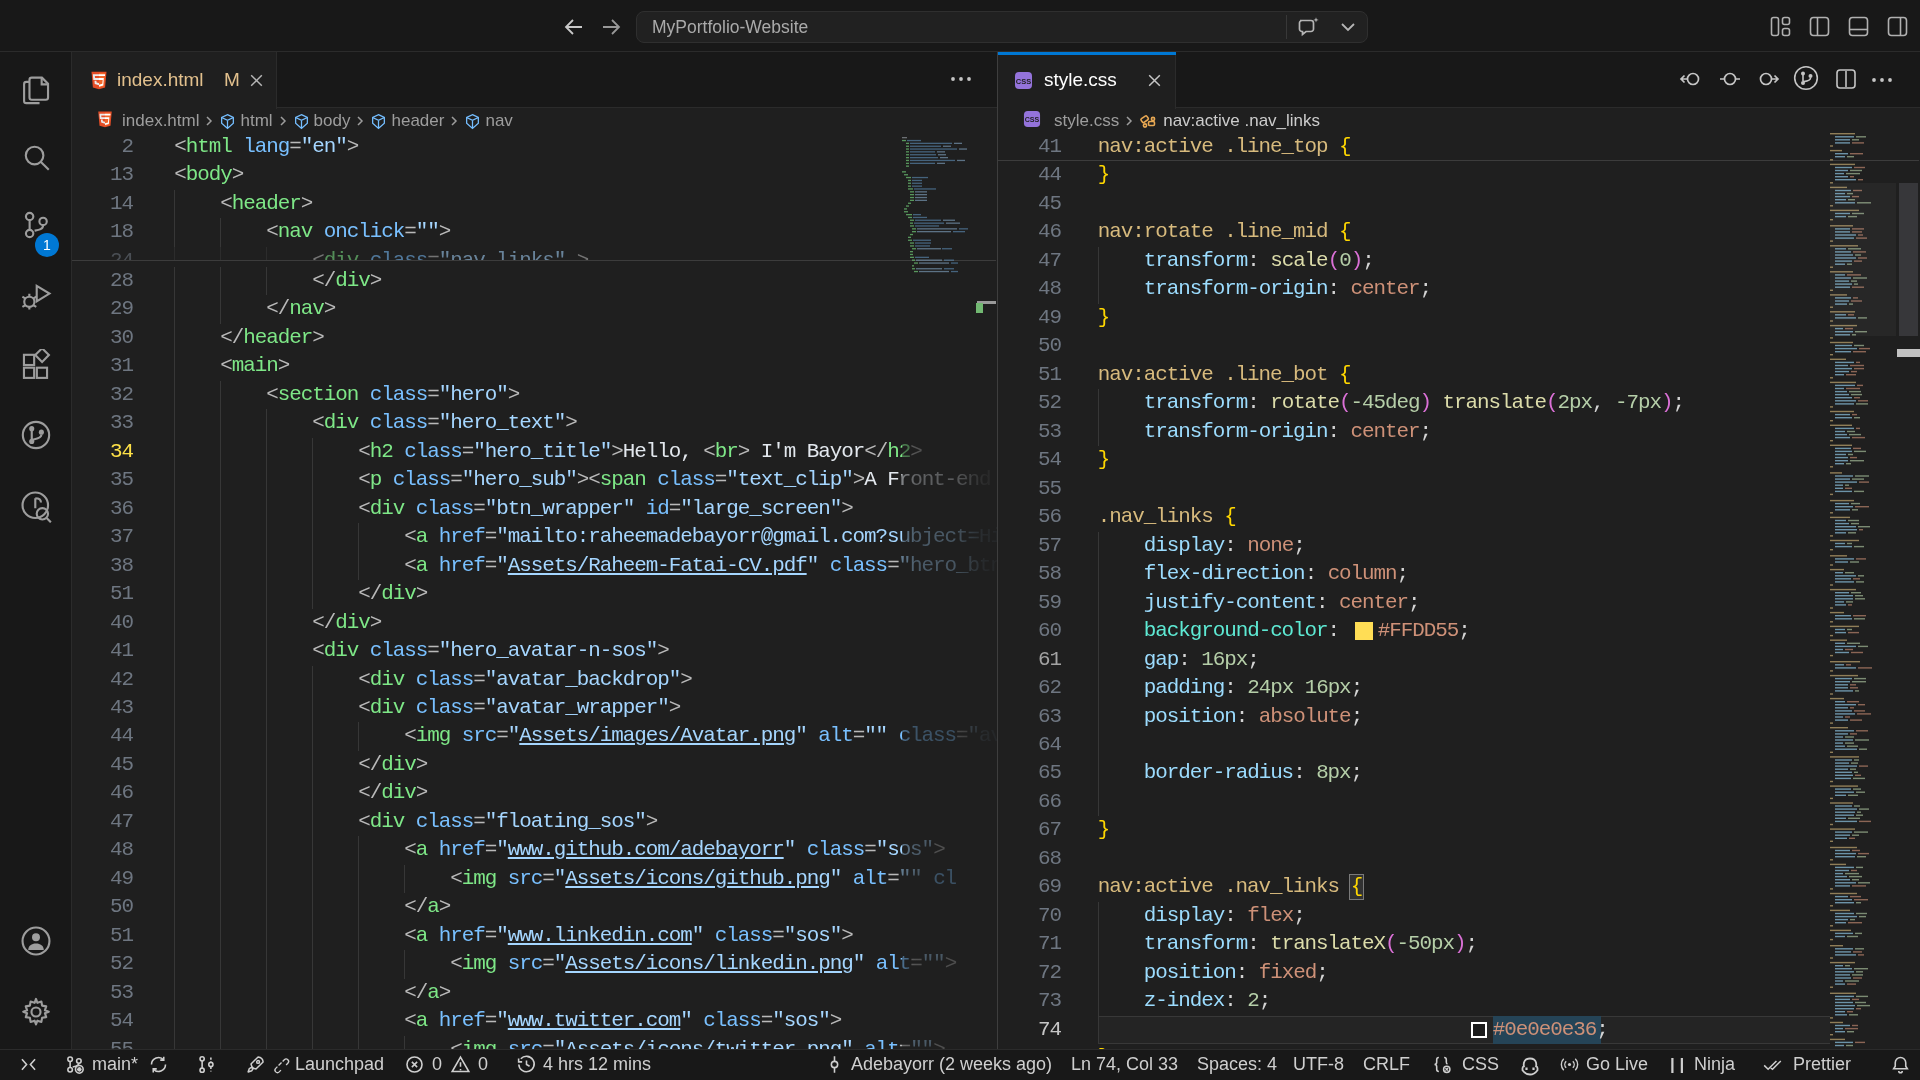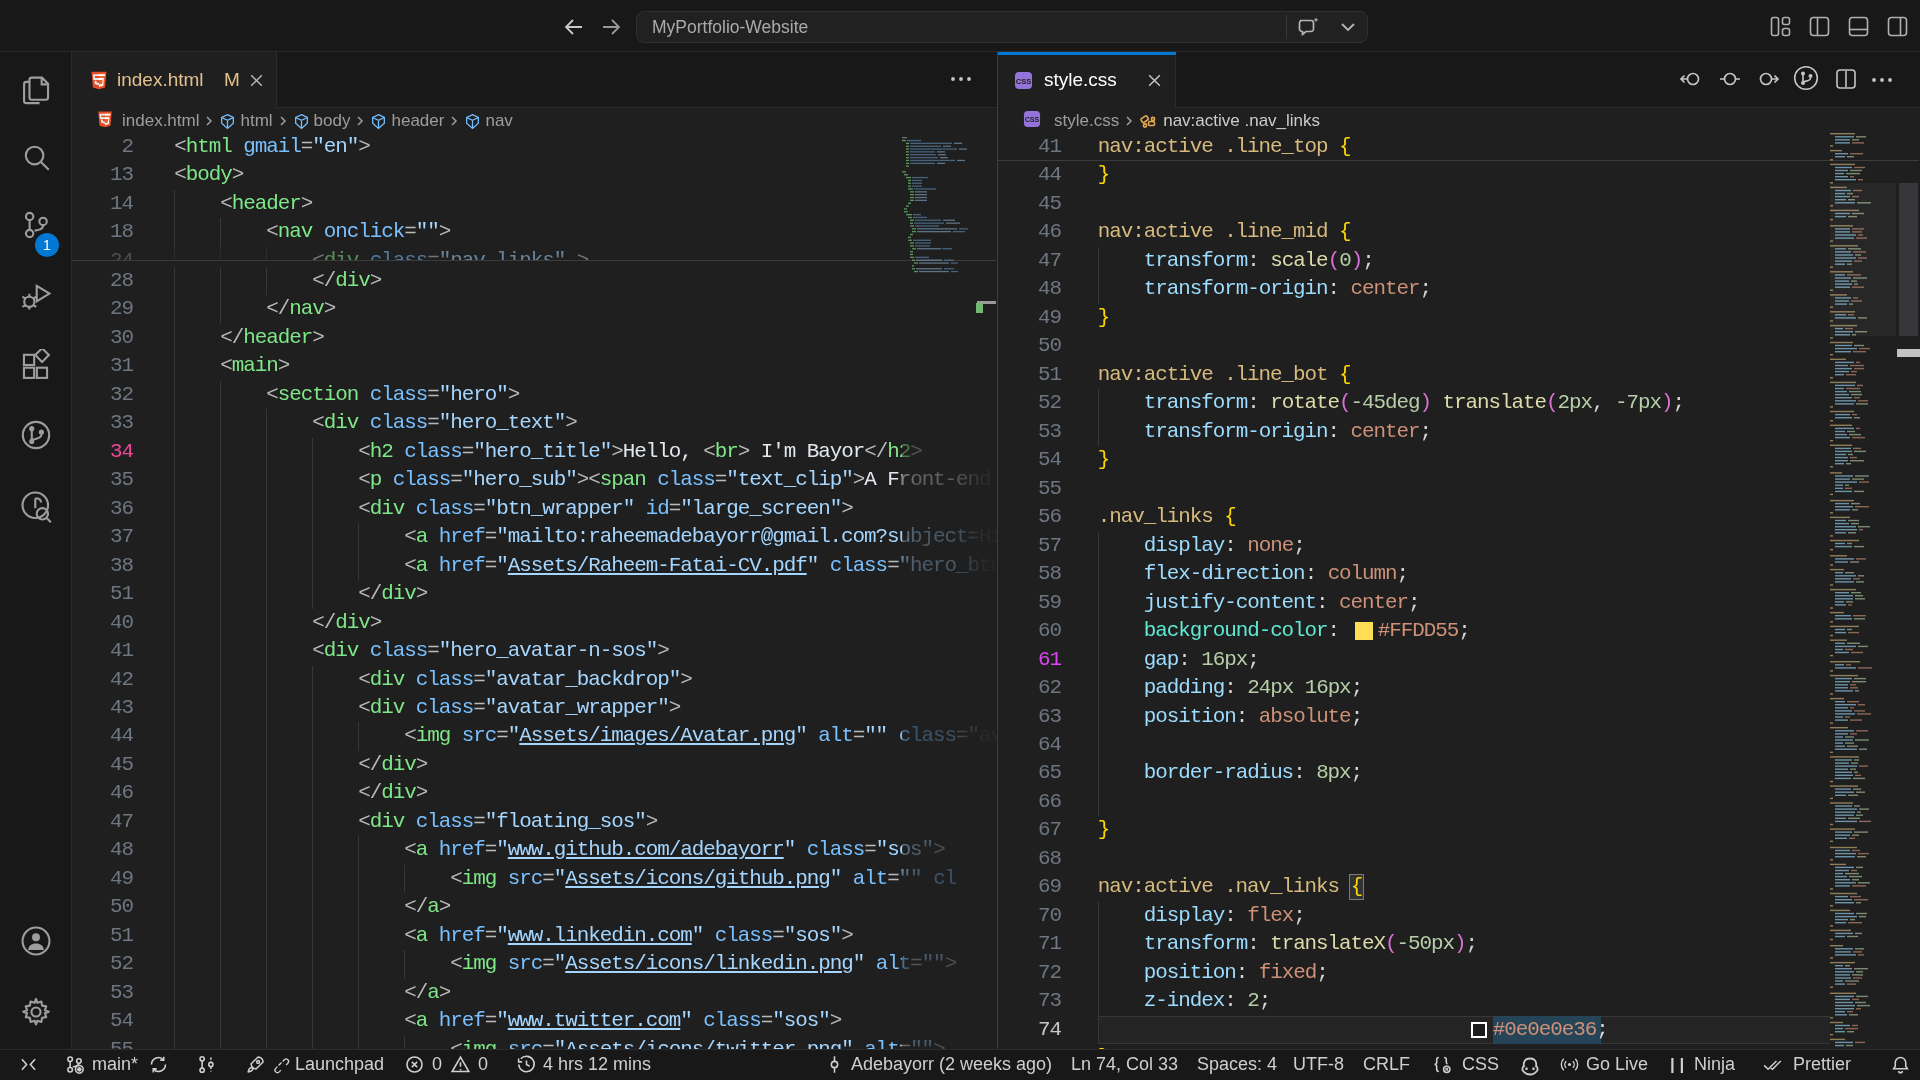--- a/index.html
+++ b/index.html
@@ -174,21 +174,21 @@
 <div class="abs mono" style="left:194.3px;top:328.72px;height:28.48px;line-height:28.48px;"><span style="color:#b9b9b9;">&lt;</span><span style="color:#7ee787;">section</span> <span style="color:#79c0ff;">class</span><span style="color:#b9b9b9;">=</span><span style="color:#a5d6ff;">"hero"</span><span style="color:#b9b9b9;">&gt;</span></div>
 <div class="abs" style="left:102.3px;top:357.20px;width:1px;height:28.48px;background:#373737"></div>
     <div class="abs" style="left:148.3px;top:357.20px;width:1px;height:28.48px;background:#373737"></div>
     <div class="abs" style="left:194.3px;top:357.20px;width:1px;height:28.48px;background:#373737"></div>
 <div class="abs ln" style="left:-9px;top:357.20px;width:70px;height:28.48px;line-height:28.48px;;color:#6e7681">33</div>
 <div class="abs mono" style="left:240.3px;top:357.20px;height:28.48px;line-height:28.48px;"><span style="color:#b9b9b9;">&lt;</span><span style="color:#7ee787;">div</span> <span style="color:#79c0ff;">class</span><span style="color:#b9b9b9;">=</span><span style="color:#a5d6ff;">"hero_text"</span><span style="color:#b9b9b9;">&gt;</span></div>
 <div class="abs" style="left:102.3px;top:385.68px;width:1px;height:28.48px;background:#373737"></div>
     <div class="abs" style="left:148.3px;top:385.68px;width:1px;height:28.48px;background:#373737"></div>
     <div class="abs" style="left:194.3px;top:385.68px;width:1px;height:28.48px;background:#373737"></div>
     <div class="abs" style="left:240.3px;top:385.68px;width:1px;height:28.48px;background:#373737"></div>
-<div class="abs ln" style="left:-9px;top:385.68px;width:70px;height:28.48px;line-height:28.48px;;color:#ec4899">34</div>
+<div class="abs ln" style="left:-9px;top:385.68px;width:70px;height:28.48px;line-height:28.48px;;color:#fde047">34</div>
 <div class="abs mono" style="left:286.3px;top:385.68px;height:28.48px;line-height:28.48px;"><span style="color:#b9b9b9;">&lt;</span><span style="color:#7ee787;">h2</span> <span style="color:#79c0ff;">class</span><span style="color:#b9b9b9;">=</span><span style="color:#a5d6ff;">"hero_title"</span><span style="color:#b9b9b9;">&gt;</span><span style="color:#e3e8ee;">Hello, </span><span style="color:#b9b9b9;">&lt;</span><span style="color:#7ee787;">br</span><span style="color:#b9b9b9;">&gt;</span><span style="color:#e3e8ee;"> I'm Bayor</span><span style="color:#b9b9b9;">&lt;/</span><span style="color:#7ee787;">h2</span><span style="color:#b9b9b9;">&gt;</span></div>
 <div class="abs" style="left:102.3px;top:414.16px;width:1px;height:28.48px;background:#373737"></div>
     <div class="abs" style="left:148.3px;top:414.16px;width:1px;height:28.48px;background:#373737"></div>
     <div class="abs" style="left:194.3px;top:414.16px;width:1px;height:28.48px;background:#373737"></div>
     <div class="abs" style="left:240.3px;top:414.16px;width:1px;height:28.48px;background:#373737"></div>
 <div class="abs ln" style="left:-9px;top:414.16px;width:70px;height:28.48px;line-height:28.48px;;color:#6e7681">35</div>
 <div class="abs mono" style="left:286.3px;top:414.16px;height:28.48px;line-height:28.48px;"><span style="color:#b9b9b9;">&lt;</span><span style="color:#7ee787;">p</span> <span style="color:#79c0ff;">class</span><span style="color:#b9b9b9;">=</span><span style="color:#a5d6ff;">"hero_sub"</span><span style="color:#b9b9b9;">&gt;</span><span style="color:#b9b9b9;">&lt;</span><span style="color:#7ee787;">span</span> <span style="color:#79c0ff;">class</span><span style="color:#b9b9b9;">=</span><span style="color:#a5d6ff;">"text_clip"</span><span style="color:#b9b9b9;">&gt;</span><span style="color:#e3e8ee;">A Front-end Dev</span></div>
 <div class="abs" style="left:102.3px;top:442.64px;width:1px;height:28.48px;background:#373737"></div>
     <div class="abs" style="left:148.3px;top:442.64px;width:1px;height:28.48px;background:#373737"></div>
     <div class="abs" style="left:194.3px;top:442.64px;width:1px;height:28.48px;background:#373737"></div>
@@ -318,21 +318,21 @@
     <div class="abs" style="left:194.3px;top:983.76px;width:1px;height:28.48px;background:#373737"></div>
     <div class="abs" style="left:240.3px;top:983.76px;width:1px;height:28.48px;background:#373737"></div>
     <div class="abs" style="left:286.3px;top:983.76px;width:1px;height:28.48px;background:#373737"></div>
     <div class="abs" style="left:332.3px;top:983.76px;width:1px;height:28.48px;background:#373737"></div>
 <div class="abs ln" style="left:-9px;top:983.76px;width:70px;height:28.48px;line-height:28.48px;;color:#6e7681">55</div>
 <div class="abs mono" style="left:378.3px;top:983.76px;height:28.48px;line-height:28.48px;"><span style="color:#b9b9b9;">&lt;</span><span style="color:#7ee787;">img</span> <span style="color:#79c0ff;">src</span><span style="color:#b9b9b9;">=</span><span style="color:#a5d6ff;">"</span><span style="color:#a5d6ff;text-decoration:underline;">Assets/icons/twitter.png</span><span style="color:#a5d6ff;">"</span> <span style="color:#79c0ff;">alt</span><span style="color:#b9b9b9;">=</span><span style="color:#a5d6ff;">""</span><span style="color:#b9b9b9;">&gt;</span></div>
 <div class="abs" style="left:830px;top:81px;width:95px;height:916px;background:linear-gradient(90deg,rgba(31,31,31,0.5) 0px,rgba(31,31,31,0.68) 14px,rgba(31,31,31,0.7) 55%,rgba(31,31,31,0.94) 86%,rgba(31,31,31,0.96) 100%)"></div>
 <div class="abs" style="left:0;top:81px;width:924px;height:128.4px;background:#1f1f1f;border-bottom:1px solid #3c3c3c;overflow:hidden">
 
 <div class="abs ln" style="left:-9px;top:0.00px;width:70px;height:28.48px;line-height:28.48px;;color:#6e7681">2</div>
-<div class="abs mono" style="left:102.3px;top:0.00px;height:28.48px;line-height:28.48px;"><span style="color:#b9b9b9;">&lt;</span><span style="color:#7ee787;">html</span> <span style="color:#79c0ff;">gmail</span><span style="color:#b9b9b9;">=</span><span style="color:#a5d6ff;">"en"</span><span style="color:#b9b9b9;">&gt;</span></div>
+<div class="abs mono" style="left:102.3px;top:0.00px;height:28.48px;line-height:28.48px;"><span style="color:#b9b9b9;">&lt;</span><span style="color:#7ee787;">html</span> <span style="color:#79c0ff;">lang</span><span style="color:#b9b9b9;">=</span><span style="color:#a5d6ff;">"en"</span><span style="color:#b9b9b9;">&gt;</span></div>
 
 <div class="abs ln" style="left:-9px;top:28.48px;width:70px;height:28.48px;line-height:28.48px;;color:#6e7681">13</div>
 <div class="abs mono" style="left:102.3px;top:28.48px;height:28.48px;line-height:28.48px;"><span style="color:#b9b9b9;">&lt;</span><span style="color:#7ee787;">body</span><span style="color:#b9b9b9;">&gt;</span></div>
 <div class="abs" style="left:102.3px;top:56.96px;width:1px;height:28.48px;background:#373737"></div>
 <div class="abs ln" style="left:-9px;top:56.96px;width:70px;height:28.48px;line-height:28.48px;;color:#6e7681">14</div>
 <div class="abs mono" style="left:148.3px;top:56.96px;height:28.48px;line-height:28.48px;"><span style="color:#b9b9b9;">&lt;</span><span style="color:#7ee787;">header</span><span style="color:#b9b9b9;">&gt;</span></div>
 <div class="abs" style="left:102.3px;top:85.44px;width:1px;height:28.48px;background:#373737"></div>
       <div class="abs" style="left:148.3px;top:85.44px;width:1px;height:28.48px;background:#373737"></div>
 <div class="abs ln" style="left:-9px;top:85.44px;width:70px;height:28.48px;line-height:28.48px;;color:#6e7681">18</div>
 <div class="abs mono" style="left:194.3px;top:85.44px;height:28.48px;line-height:28.48px;"><span style="color:#b9b9b9;">&lt;</span><span style="color:#7ee787;">nav</span> <span style="color:#79c0ff;">onclick</span><span style="color:#b9b9b9;">=</span><span style="color:#a5d6ff;">""</span><span style="color:#b9b9b9;">&gt;</span></div>
@@ -518,21 +518,21 @@
         <circle cx="14" cy="7" r="1.6"></circle>
         <circle cx="6" cy="13.5" r="1.6"></circle>
       </svg>
       <span style="margin-left:5px;color:#cccccc">nav:active .nav_links</span>
     </div>
 <div class="abs" style="left:101px;top:963.80px;width:731px;height:28.48px;background:#242424;border-top:1px solid #383838;border-bottom:1px solid #383838"></div>
 <div class="abs ln" style="left:-7px;top:109.40px;width:70px;height:28.48px;line-height:28.48px;;color:#6e7681">44</div>
 <div class="abs mono" style="left:99.7px;top:109.40px;height:28.48px;line-height:28.48px;"><span style="color:#ffd700;">}</span></div>
 <div class="abs ln" style="left:-7px;top:137.88px;width:70px;height:28.48px;line-height:28.48px;;color:#6e7681">45</div>
 <div class="abs ln" style="left:-7px;top:166.36px;width:70px;height:28.48px;line-height:28.48px;;color:#6e7681">46</div>
-<div class="abs mono" style="left:99.7px;top:166.36px;height:28.48px;line-height:28.48px;"><span style="color:#d7ba7d;">nav:active .line_mid</span> <span style="color:#ffd700;">{</span></div>
+<div class="abs mono" style="left:99.7px;top:166.36px;height:28.48px;line-height:28.48px;"><span style="color:#d7ba7d;">nav:rotate .line_mid</span> <span style="color:#ffd700;">{</span></div>
 <div class="abs ln" style="left:-7px;top:194.84px;width:70px;height:28.48px;line-height:28.48px;;color:#6e7681">47</div>
 <div class="abs" style="left:99.7px;top:194.84px;width:1px;height:28.48px;background:#373737"></div>
 <div class="abs mono" style="left:145.7px;top:194.84px;height:28.48px;line-height:28.48px;"><span style="color:#9cdcfe;">transform</span><span style="color:#d4d4d4;">:</span> <span style="color:#dcdcaa;">scale</span><span style="color:#da70d6;">(</span><span style="color:#b5cea8;">0</span><span style="color:#da70d6;">)</span><span style="color:#d4d4d4;">;</span></div>
 <div class="abs ln" style="left:-7px;top:223.32px;width:70px;height:28.48px;line-height:28.48px;;color:#6e7681">48</div>
 <div class="abs" style="left:99.7px;top:223.32px;width:1px;height:28.48px;background:#373737"></div>
 <div class="abs mono" style="left:145.7px;top:223.32px;height:28.48px;line-height:28.48px;"><span style="color:#9cdcfe;">transform-origin</span><span style="color:#d4d4d4;">:</span> <span style="color:#ce9178;">center</span><span style="color:#d4d4d4;">;</span></div>
 <div class="abs ln" style="left:-7px;top:251.80px;width:70px;height:28.48px;line-height:28.48px;;color:#6e7681">49</div>
 <div class="abs mono" style="left:99.7px;top:251.80px;height:28.48px;line-height:28.48px;"><span style="color:#ffd700;">}</span></div>
 <div class="abs ln" style="left:-7px;top:280.28px;width:70px;height:28.48px;line-height:28.48px;;color:#6e7681">50</div>
 <div class="abs ln" style="left:-7px;top:308.76px;width:70px;height:28.48px;line-height:28.48px;;color:#6e7681">51</div>
@@ -555,21 +555,21 @@
 <div class="abs" style="left:99.7px;top:508.12px;width:1px;height:28.48px;background:#373737"></div>
 <div class="abs mono" style="left:145.7px;top:508.12px;height:28.48px;line-height:28.48px;"><span style="color:#9cdcfe;">flex-direction</span><span style="color:#d4d4d4;">:</span> <span style="color:#ce9178;">column</span><span style="color:#d4d4d4;">;</span></div>
 <div class="abs ln" style="left:-7px;top:536.60px;width:70px;height:28.48px;line-height:28.48px;;color:#6e7681">59</div>
 <div class="abs" style="left:99.7px;top:536.60px;width:1px;height:28.48px;background:#373737"></div>
 <div class="abs mono" style="left:145.7px;top:536.60px;height:28.48px;line-height:28.48px;"><span style="color:#9cdcfe;">justify-content</span><span style="color:#d4d4d4;">:</span> <span style="color:#ce9178;">center</span><span style="color:#d4d4d4;">;</span></div>
 <div class="abs ln" style="left:-7px;top:565.08px;width:70px;height:28.48px;line-height:28.48px;;color:#6e7681">60</div>
 <div class="abs mono" style="left:145.7px;top:565.08px;height:28.48px;line-height:28.48px;"><span style="color:#5eead4;">background-color</span><span style="color:#d4d4d4;">:</span> </div>
 <div class="abs" style="left:356.7px;top:570.1px;width:18px;height:18px;background:#FFDD55"></div>
 <div class="abs mono" style="left:379.7px;top:565.08px;height:28.48px;line-height:28.48px;"><span style="color:#ce9178;">#FFDD55</span><span style="color:#d4d4d4;">;</span></div>
 <div class="abs" style="left:99.7px;top:565.08px;width:1px;height:28.48px;background:#373737"></div>
-<div class="abs ln" style="left:-7px;top:593.56px;width:70px;height:28.48px;line-height:28.48px;;color:#d946ef">61</div>
+<div class="abs ln" style="left:-7px;top:593.56px;width:70px;height:28.48px;line-height:28.48px;;color:#a3a3a3">61</div>
 <div class="abs" style="left:99.7px;top:593.56px;width:1px;height:28.48px;background:#373737"></div>
 <div class="abs mono" style="left:145.7px;top:593.56px;height:28.48px;line-height:28.48px;"><span style="color:#9cdcfe;">gap</span><span style="color:#d4d4d4;">:</span> <span style="color:#b5cea8;">16px</span><span style="color:#d4d4d4;">;</span></div>
 <div class="abs ln" style="left:-7px;top:622.04px;width:70px;height:28.48px;line-height:28.48px;;color:#6e7681">62</div>
 <div class="abs" style="left:99.7px;top:622.04px;width:1px;height:28.48px;background:#373737"></div>
 <div class="abs mono" style="left:145.7px;top:622.04px;height:28.48px;line-height:28.48px;"><span style="color:#9cdcfe;">padding</span><span style="color:#d4d4d4;">:</span> <span style="color:#b5cea8;">24px</span> <span style="color:#b5cea8;">16px</span><span style="color:#d4d4d4;">;</span></div>
 <div class="abs ln" style="left:-7px;top:650.52px;width:70px;height:28.48px;line-height:28.48px;;color:#6e7681">63</div>
 <div class="abs" style="left:99.7px;top:650.52px;width:1px;height:28.48px;background:#373737"></div>
 <div class="abs mono" style="left:145.7px;top:650.52px;height:28.48px;line-height:28.48px;"><span style="color:#9cdcfe;">position</span><span style="color:#d4d4d4;">:</span> <span style="color:#ce9178;">absolute</span><span style="color:#d4d4d4;">;</span></div>
 <div class="abs ln" style="left:-7px;top:679.00px;width:70px;height:28.48px;line-height:28.48px;;color:#6e7681">64</div>
 <div class="abs" style="left:99.7px;top:679.00px;width:1px;height:28.48px;background:#373737"></div>

